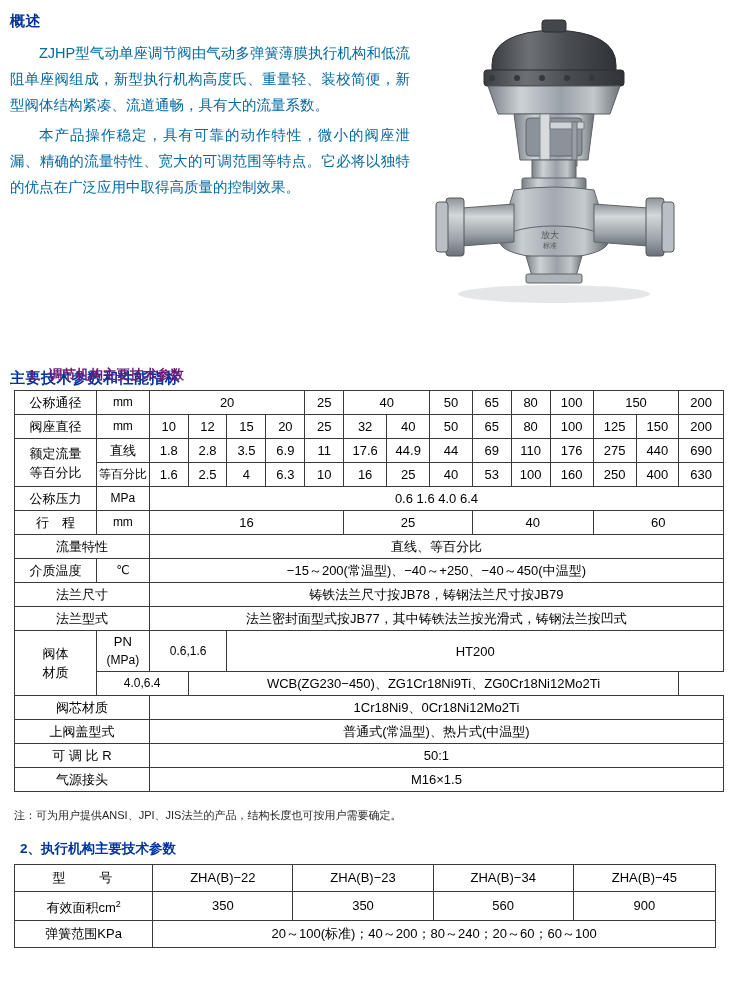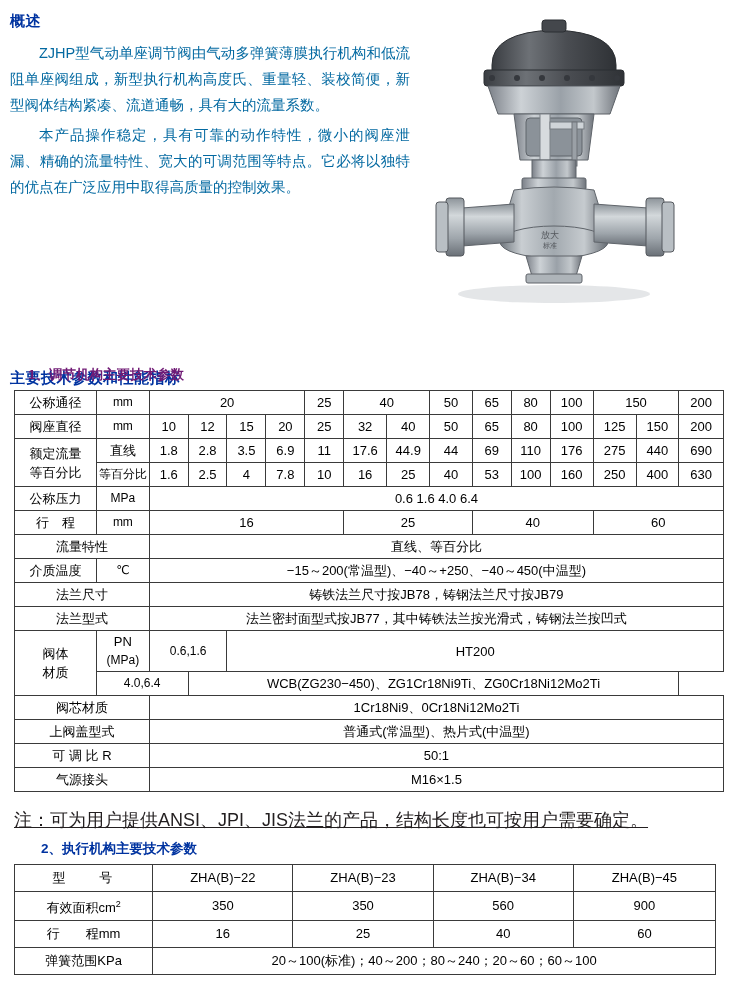--- a/index.html
+++ b/index.html
@@ -99,27 +99,26 @@
   .unit {
     font-size: 12px;
   }
   .small {
     font-size: 12px;
   }
   #note1 {
     position: absolute;
     left: 14px;
     top: 808px;
-    font-size: 18px;
+    font-size: 11px;
     color: #231f20;
-    text-decoration: underline;
   }
   #sub2-title {
     position: absolute;
-    left: 41px;
+    left: 20px;
     top: 840px;
     color: #0033a0;
     font-size: 13.5px;
     font-weight: bold;
   }
   #table2-wrap {
     position: absolute;
     left: 14px;
     top: 864px;
     width: 702px;
@@ -301,21 +300,21 @@
         <td>176</td>
         <td>275</td>
         <td>440</td>
         <td>690</td>
       </tr>
       <tr>
         <td class="small">等百分比</td>
         <td>1.6</td>
         <td>2.5</td>
         <td>4</td>
-        <td>7.8</td>
+        <td>6.3</td>
         <td>10</td>
         <td>16</td>
         <td>25</td>
         <td>40</td>
         <td>53</td>
         <td>100</td>
         <td>160</td>
         <td>250</td>
         <td>400</td>
         <td>630</td>
@@ -419,27 +418,20 @@
         <td>ZHA(B)−45</td>
       </tr>
       <tr>
         <td><span>有效面积cm</span><sup>2</sup></td>
         <td>350</td>
         <td>350</td>
         <td>560</td>
         <td>900</td>
       </tr>
       <tr>
-        <td>行　　程mm</td>
-        <td>16</td>
-        <td>25</td>
-        <td>40</td>
-        <td>60</td>
-      </tr>
-      <tr>
         <td>弹簧范围KPa</td>
         <td colspan="4">20～100(标准)；40～200；80～240；20～60；60～100</td>
       </tr>
     </tbody>
       </table>
   </div>
 
 </div>
 
 </body></html>

